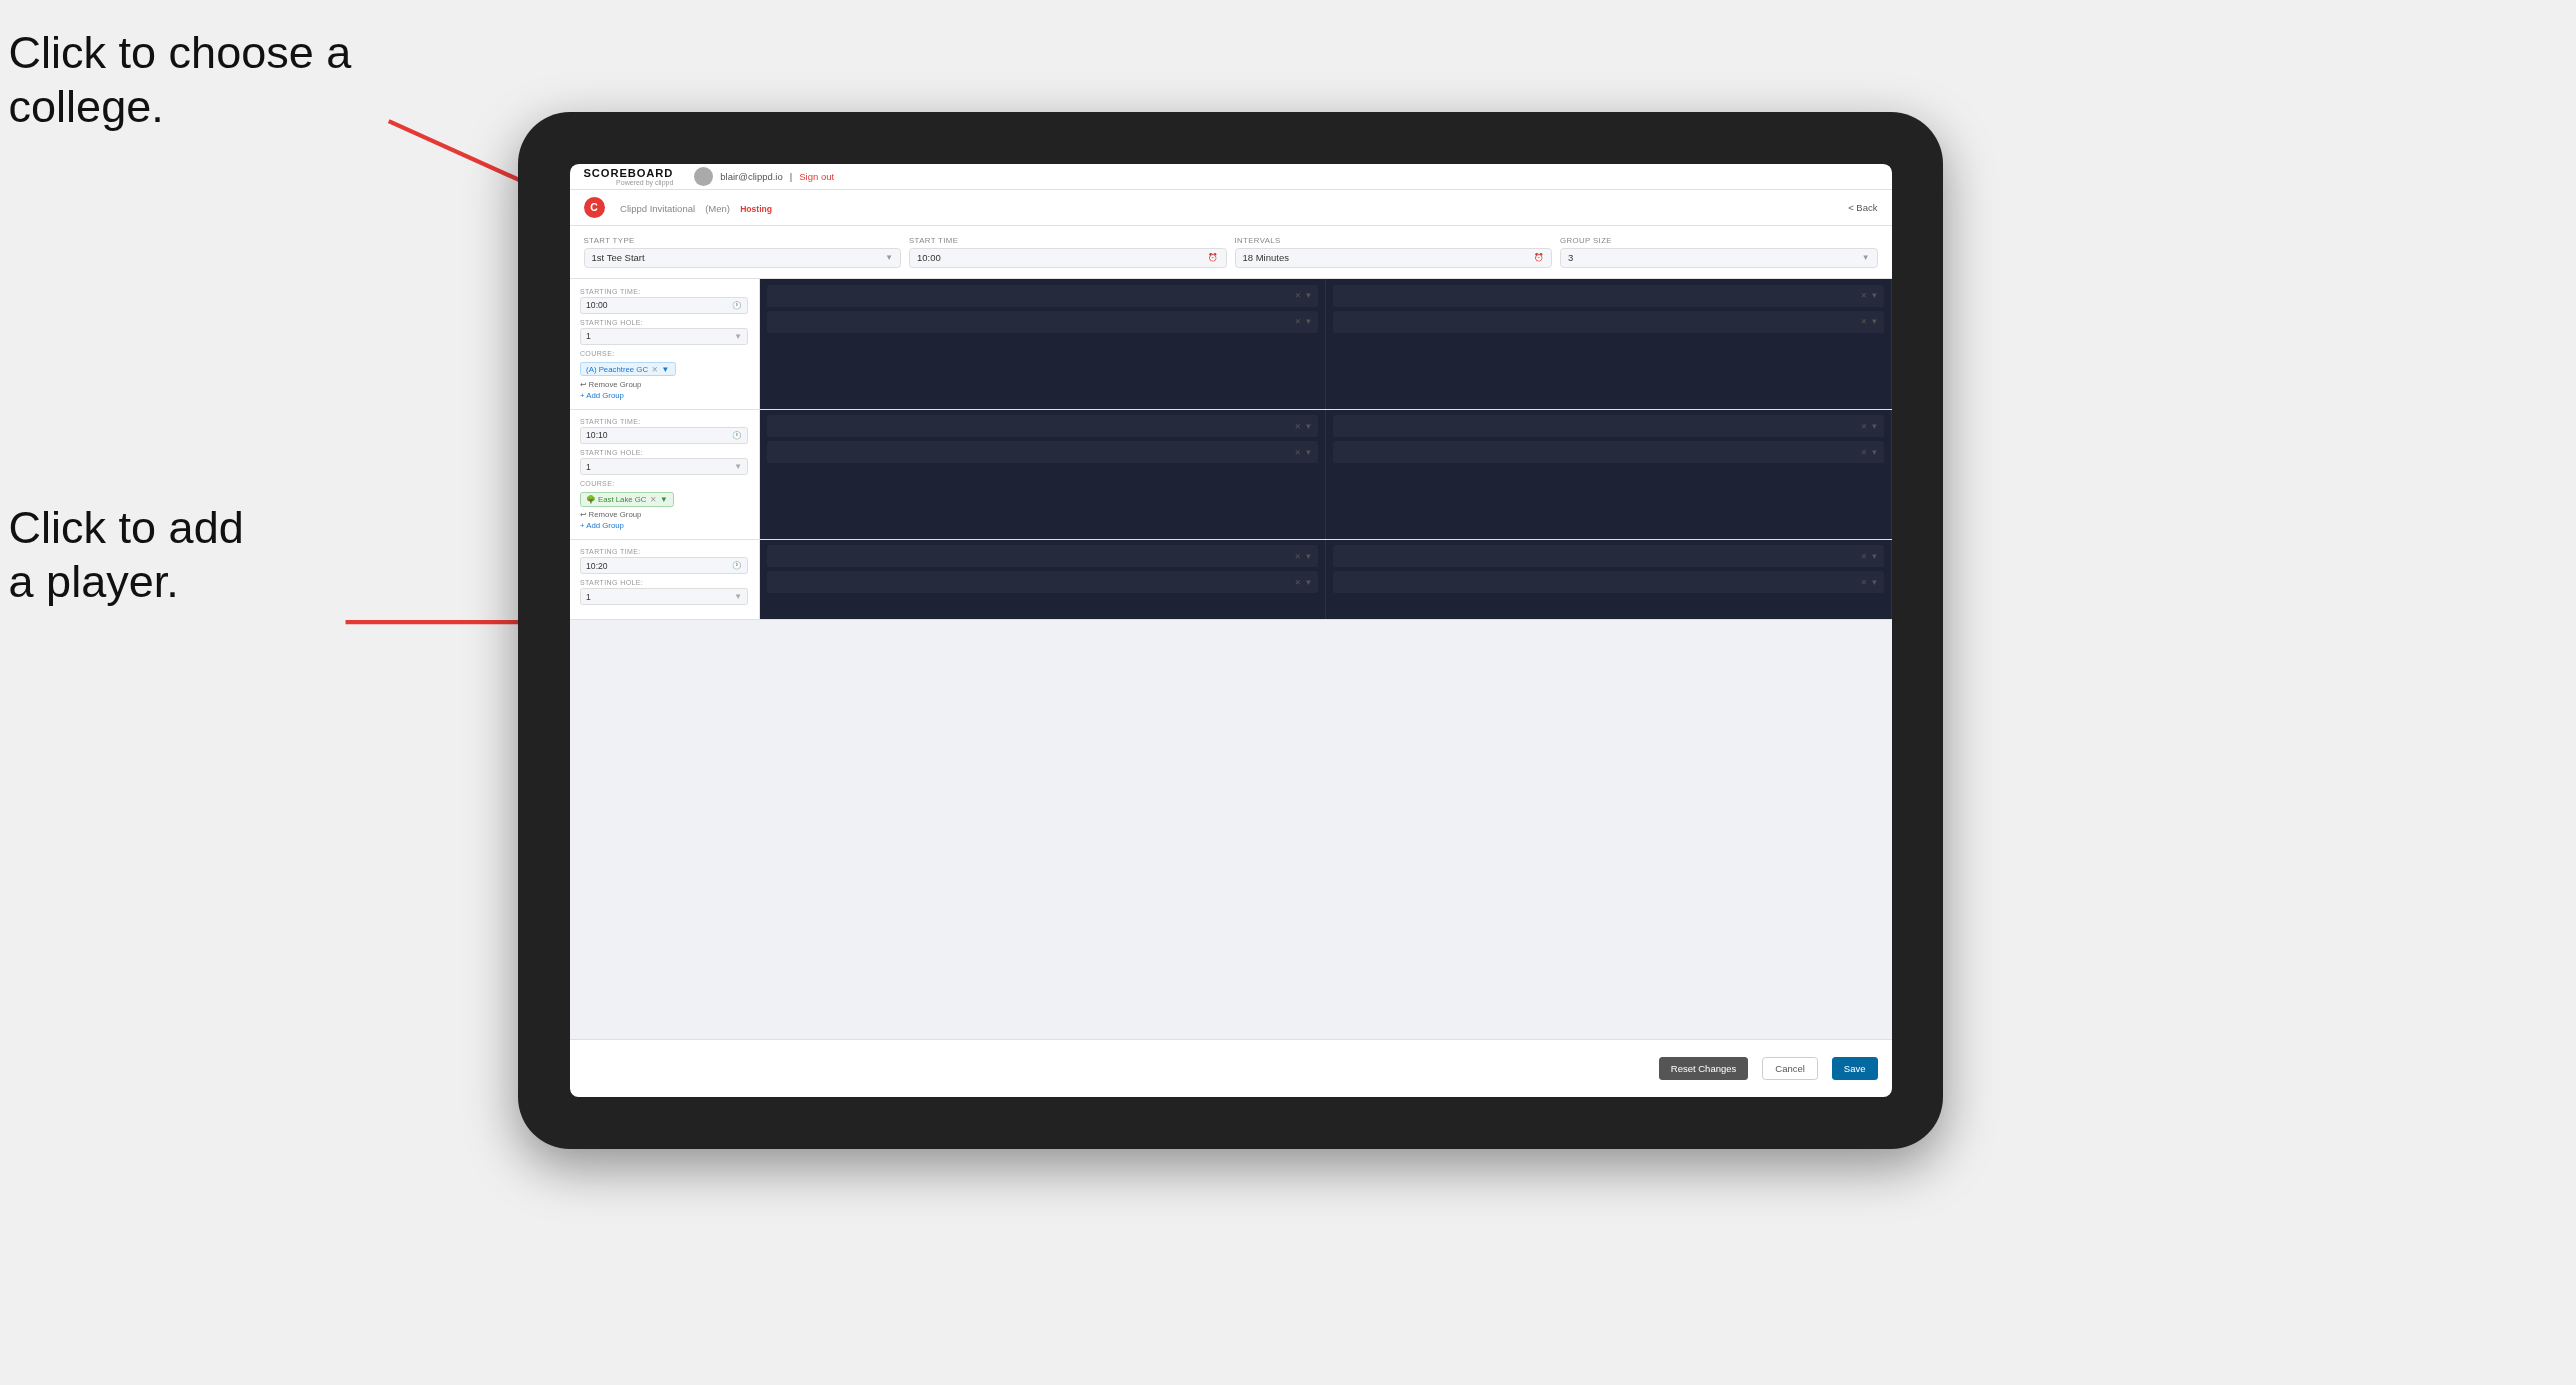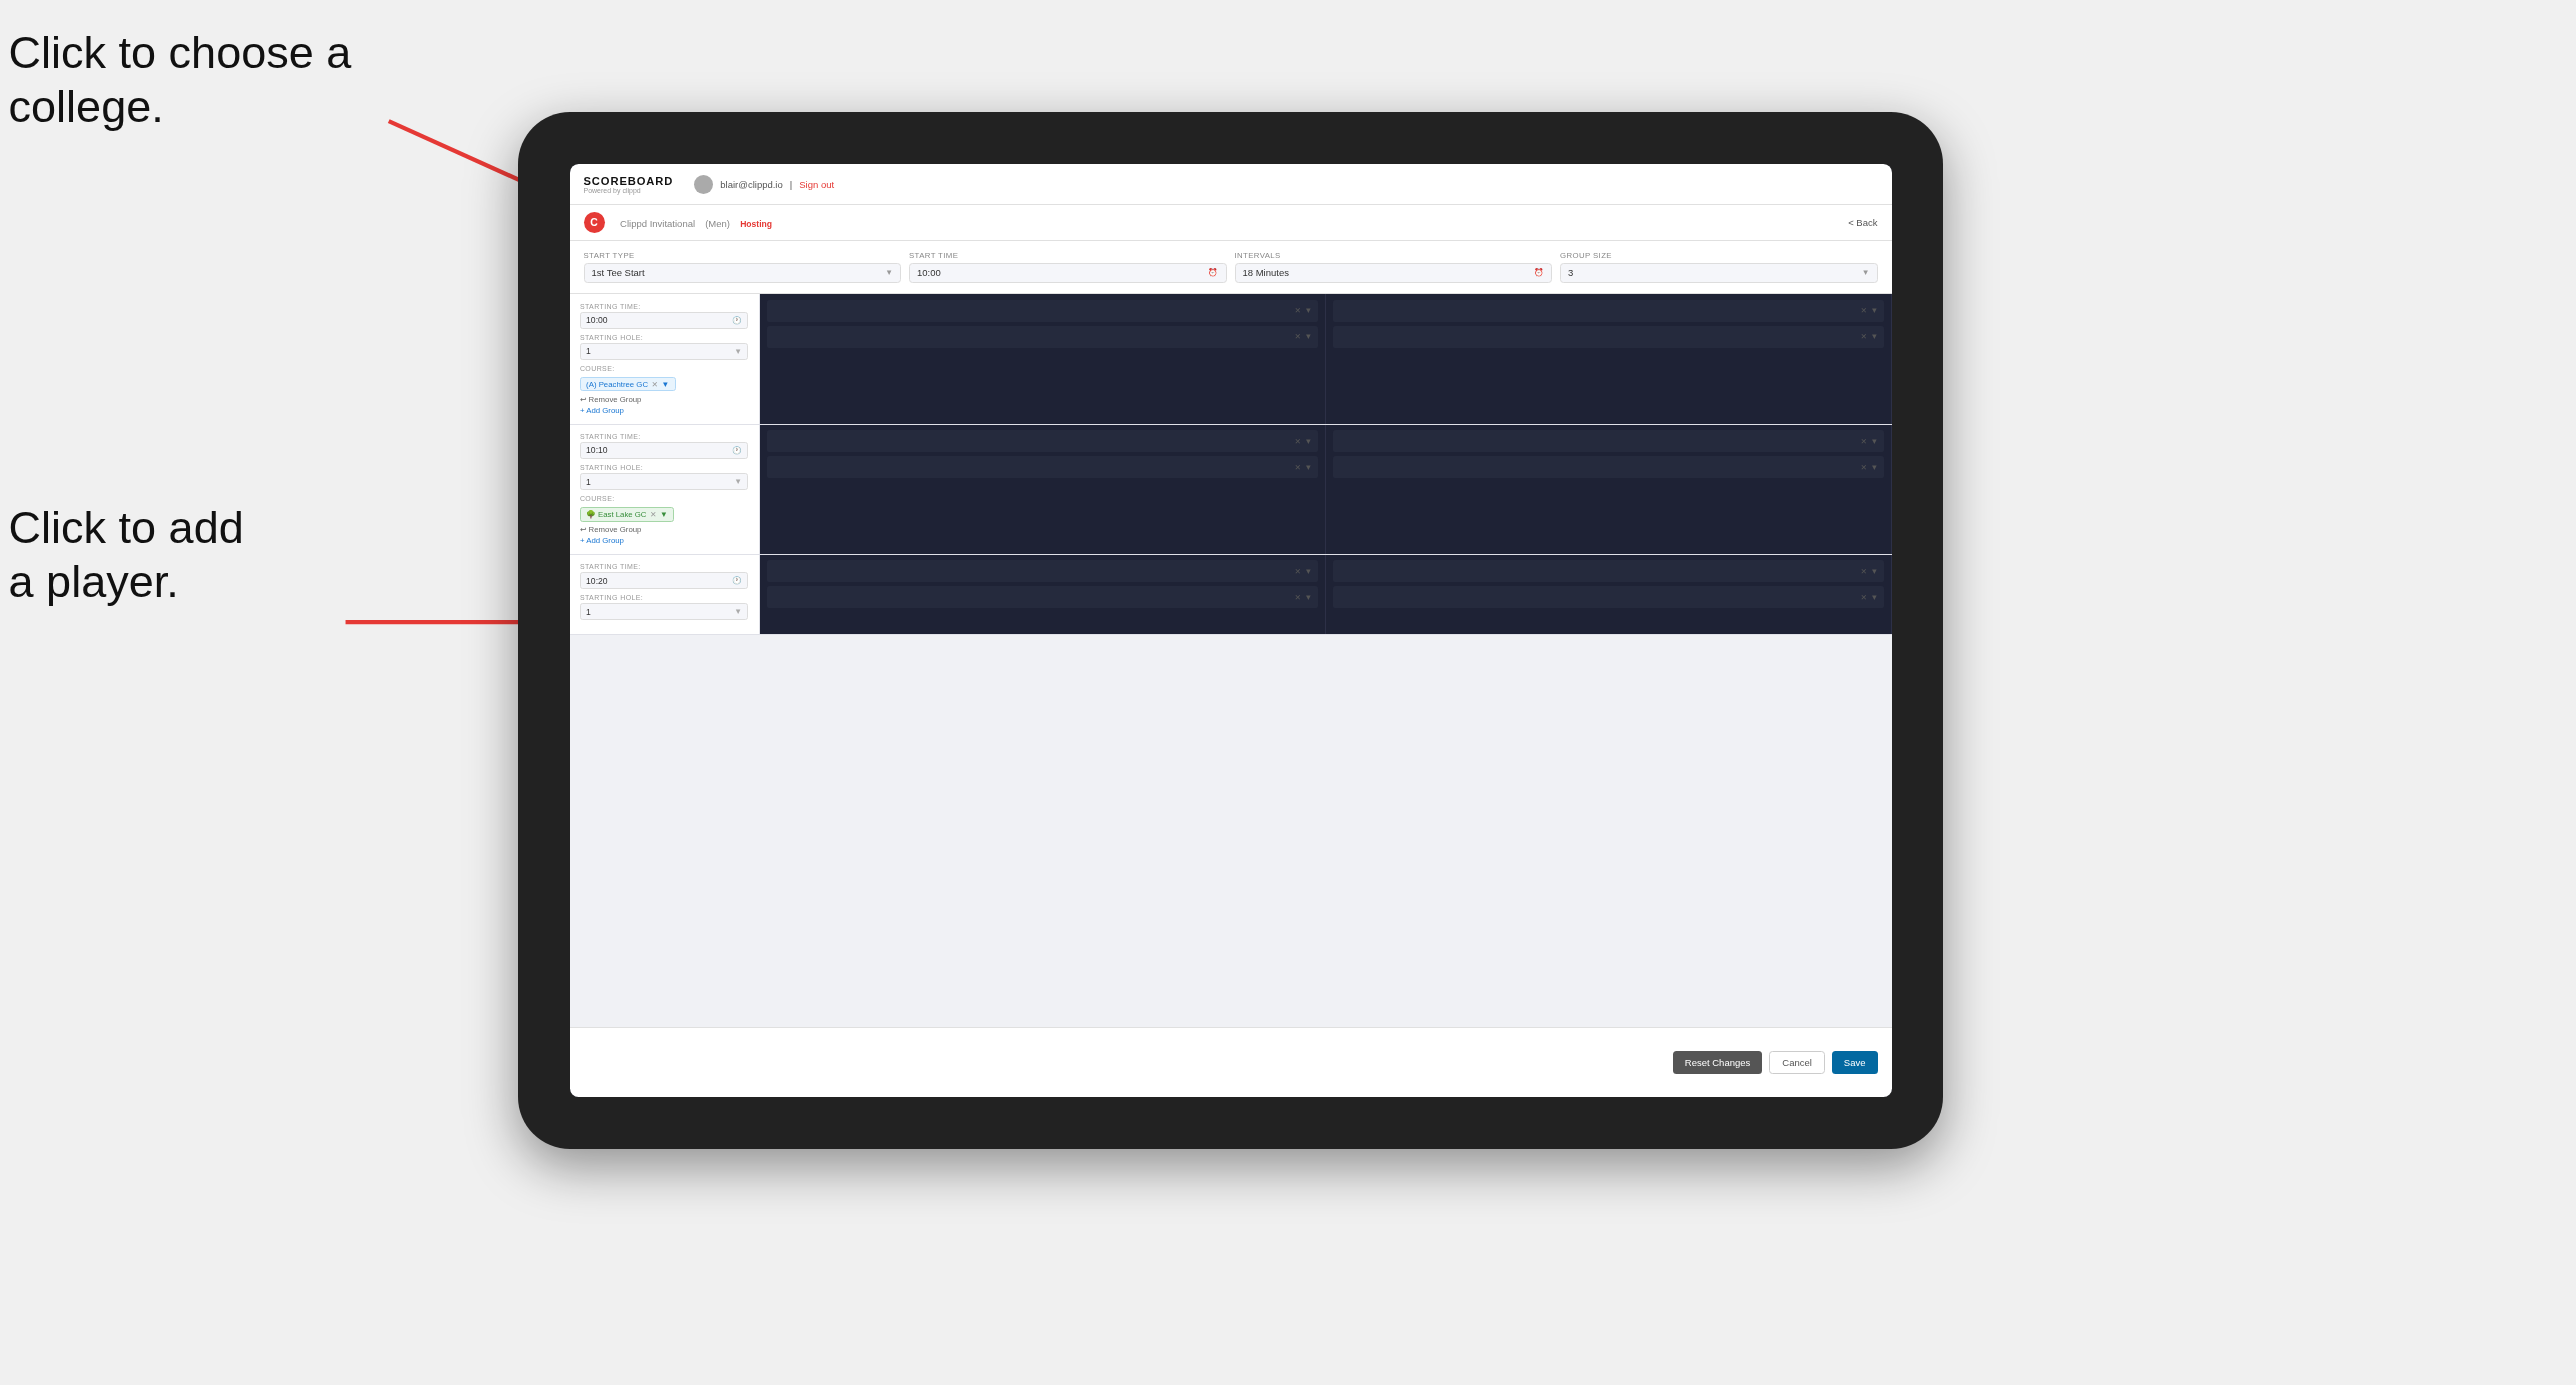--- a/index.html
+++ b/index.html
@@ -52,26 +52,27 @@
       background: #1a1d2e;
       border-radius: 8.6px;
       overflow: hidden;
       display: flex;
       flex-direction: column;
     }
 
     
     .nav-bar {
       background: #fff;
-      height: 41px;
+      height: 26px;
       display: flex;
       align-items: center;
       padding: 0 14px;
       border-bottom: 0.9px solid #e0e0e0;
       flex-shrink: 0;
+      text-align: right;
     }
     .nav-logo {
       display: flex;
       flex-direction: column;
       margin-right: 21px;
     }
     .nav-logo-title {
       font-size: 11.2px;
       font-weight: 700;
       letter-spacing: 0.9px;
@@ -299,24 +300,24 @@
     }
     .player-slot-icon {
       font-size: 7.8px;
       color: #555;
       cursor: pointer;
     }
 
     
     .bottom-bar {
       background: #fff;
-      padding: 23px 14px;
+      padding: 17px 14px;
       display: flex;
       justify-content: flex-end;
-      gap: 7px;
+      gap: 14px;
       border-top: 0.9px solid #e0e0e0;
       flex-shrink: 0;
     }
     .btn {
       padding: 5.2px 12px;
       border-radius: 3.5px;
       font-size: 9.5px;
       cursor: pointer;
       border: none;
     }

